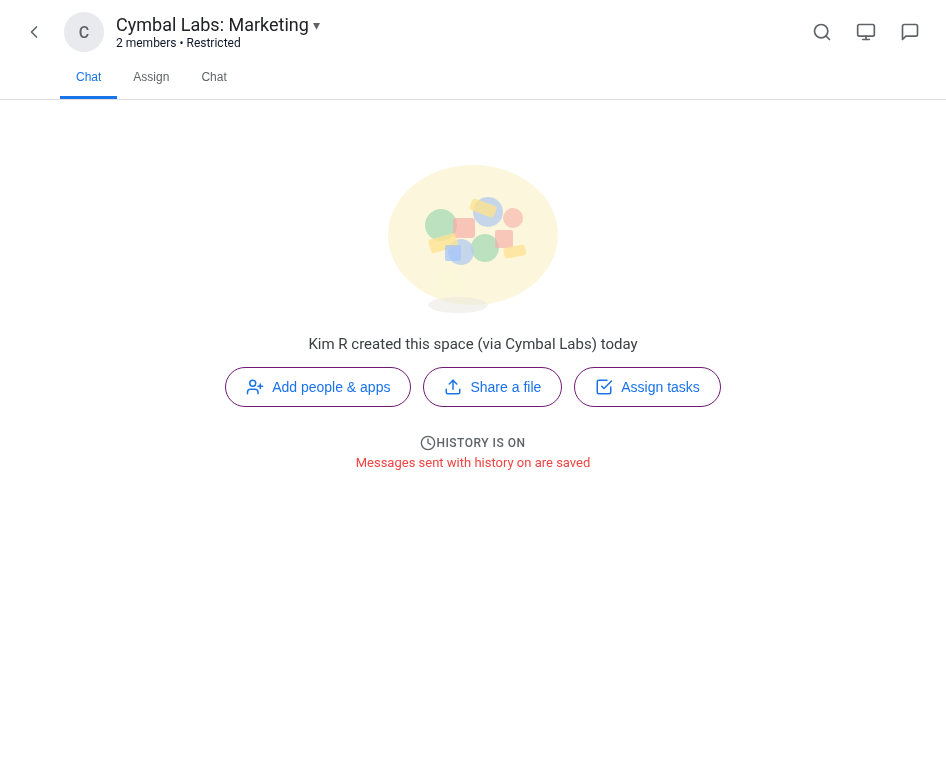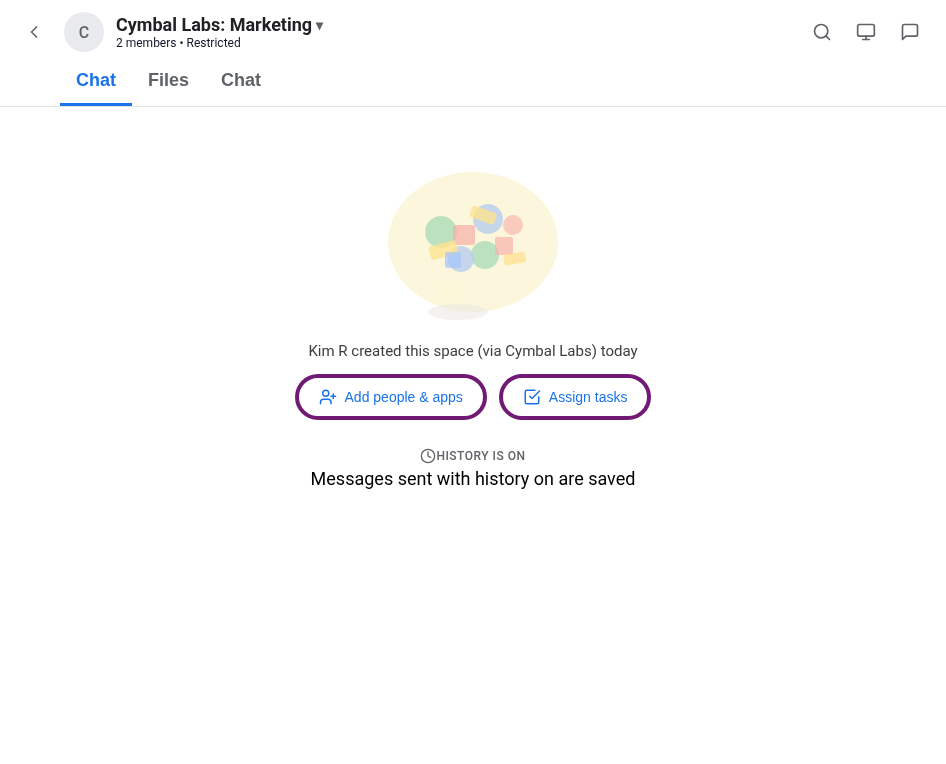--- a/index.html
+++ b/index.html
@@ -51,21 +51,21 @@
 
     .header-info {
       flex: 1;
     }
 
     .header-title {
       display: flex;
       align-items: center;
       gap: 4px;
       font-size: 18px;
-      font-weight: 700;
+      font-weight: 400;
       color: #202124;
       cursor: pointer;
     }
 
     .header-title .chevron {
       font-size: 14px;
       color: #5f6368;
     }
 
     .header-subtitle {
@@ -97,22 +97,22 @@
     
     .tabs {
       display: flex;
       padding: 0 60px;
       border-bottom: 1px solid #e0e0e0;
       gap: 0;
     }
 
     .tab {
       padding: 10px 16px 12px 16px;
-      font-size: 18px;
-      font-weight: 700;
+      font-size: 12px;
+      font-weight: 400;
       color: #5f6368;
       cursor: pointer;
       border-bottom: 3px solid transparent;
       text-decoration: none;
       background: none;
       border-top: none;
       border-left: none;
       border-right: none;
     }
 
@@ -150,21 +150,21 @@
       display: flex;
       gap: 12px;
       margin-bottom: 28px;
     }
 
     .action-btn {
       display: flex;
       align-items: center;
       gap: 8px;
       padding: 10px 20px;
-      border: 4px solid #701a75;
+      border: 1px solid #701a75;
       border-radius: 24px;
       background: #fff;
       font-size: 14px;
       font-weight: 500;
       color: #1a73e8;
       cursor: pointer;
       white-space: nowrap;
     }
 
     
@@ -179,22 +179,22 @@
       display: flex;
       align-items: center;
       font-size: 12px;
       color: #5f6368;
       text-transform: uppercase;
       letter-spacing: 0.5px;
       font-weight: 500;
     }
 
     .history-sublabel {
-      font-size: 18px;
-      color: #000000;
+      font-size: 13px;
+      color: #ef4444;
     }
 
     
     svg.chat-illustration {
       filter: opacity(0.7);
     }
   </style>
 </head>
 <body>
 
@@ -231,21 +231,21 @@
     <button class="icon-btn">
       <svg width="20" height="20" viewBox="0 0 24 24" fill="none" stroke="#5f6368" stroke-width="2" stroke-linecap="round" stroke-linejoin="round">
         <path d="M21 15a2 2 0 0 1-2 2H7l-4 4V5a2 2 0 0 1 2-2h14a2 2 0 0 1 2 2z"></path>
       </svg>
     </button>
   </div>
 </div>
 
 <div class="tabs">
   <button class="tab active">Chat</button>
-  <button class="tab">Files</button>
+  <button class="tab">Assign</button>
   <button class="tab">Chat</button>
 </div>
 
 <div class="main">
 
   <div class="chat-bubble-container">
     <svg class="chat-illustration" width="200" height="185" viewBox="0 0 200 185" xmlns="http://www.w3.org/2000/svg">
 
       <ellipse cx="100" cy="95" rx="85" ry="70" fill="#f9f3c8" opacity="0.9"></ellipse>
 
@@ -279,20 +279,28 @@
     <button class="action-btn">
       <svg width="18" height="18" viewBox="0 0 24 24" fill="none" stroke="#1a73e8" stroke-width="2" stroke-linecap="round" stroke-linejoin="round">
         <path d="M16 21v-2a4 4 0 0 0-4-4H6a4 4 0 0 0-4 4v2"></path>
         <circle cx="9" cy="7" r="4"></circle>
         <line x1="19" y1="8" x2="19" y2="14"></line>
         <line x1="22" y1="11" x2="16" y2="11"></line>
       </svg>
       <span>Add people &amp; apps</span>
     </button>
 
+    <button class="action-btn">
+      <svg width="18" height="18" viewBox="0 0 24 24" fill="none" stroke="#1a73e8" stroke-width="2" stroke-linecap="round" stroke-linejoin="round">
+        <path d="M21 15v4a2 2 0 0 1-2 2H5a2 2 0 0 1-2-2v-4"></path>
+        <polyline points="17 8 12 3 7 8"></polyline>
+        <line x1="12" y1="3" x2="12" y2="15"></line>
+      </svg>
+      <span>Share a file</span>
+    </button>
 
     <button class="action-btn">
       <svg width="18" height="18" viewBox="0 0 24 24" fill="none" stroke="#1a73e8" stroke-width="2" stroke-linecap="round" stroke-linejoin="round">
         <polyline points="9 11 12 14 22 4"></polyline>
         <path d="M21 12v7a2 2 0 0 1-2 2H5a2 2 0 0 1-2-2V5a2 2 0 0 1 2-2h11"></path>
       </svg>
       <span>Assign tasks</span>
     </button>
 
   </div>

